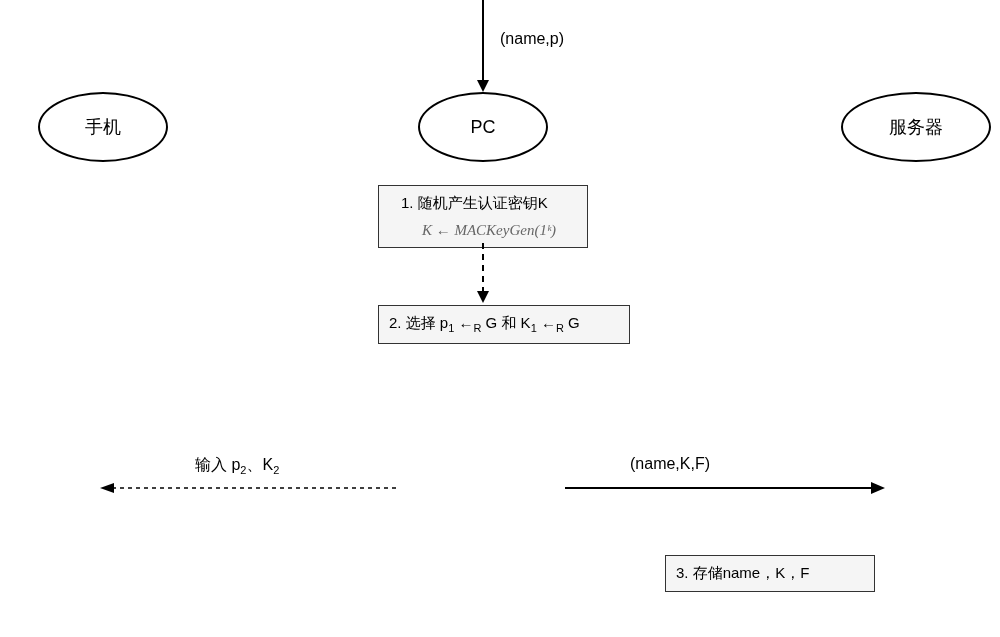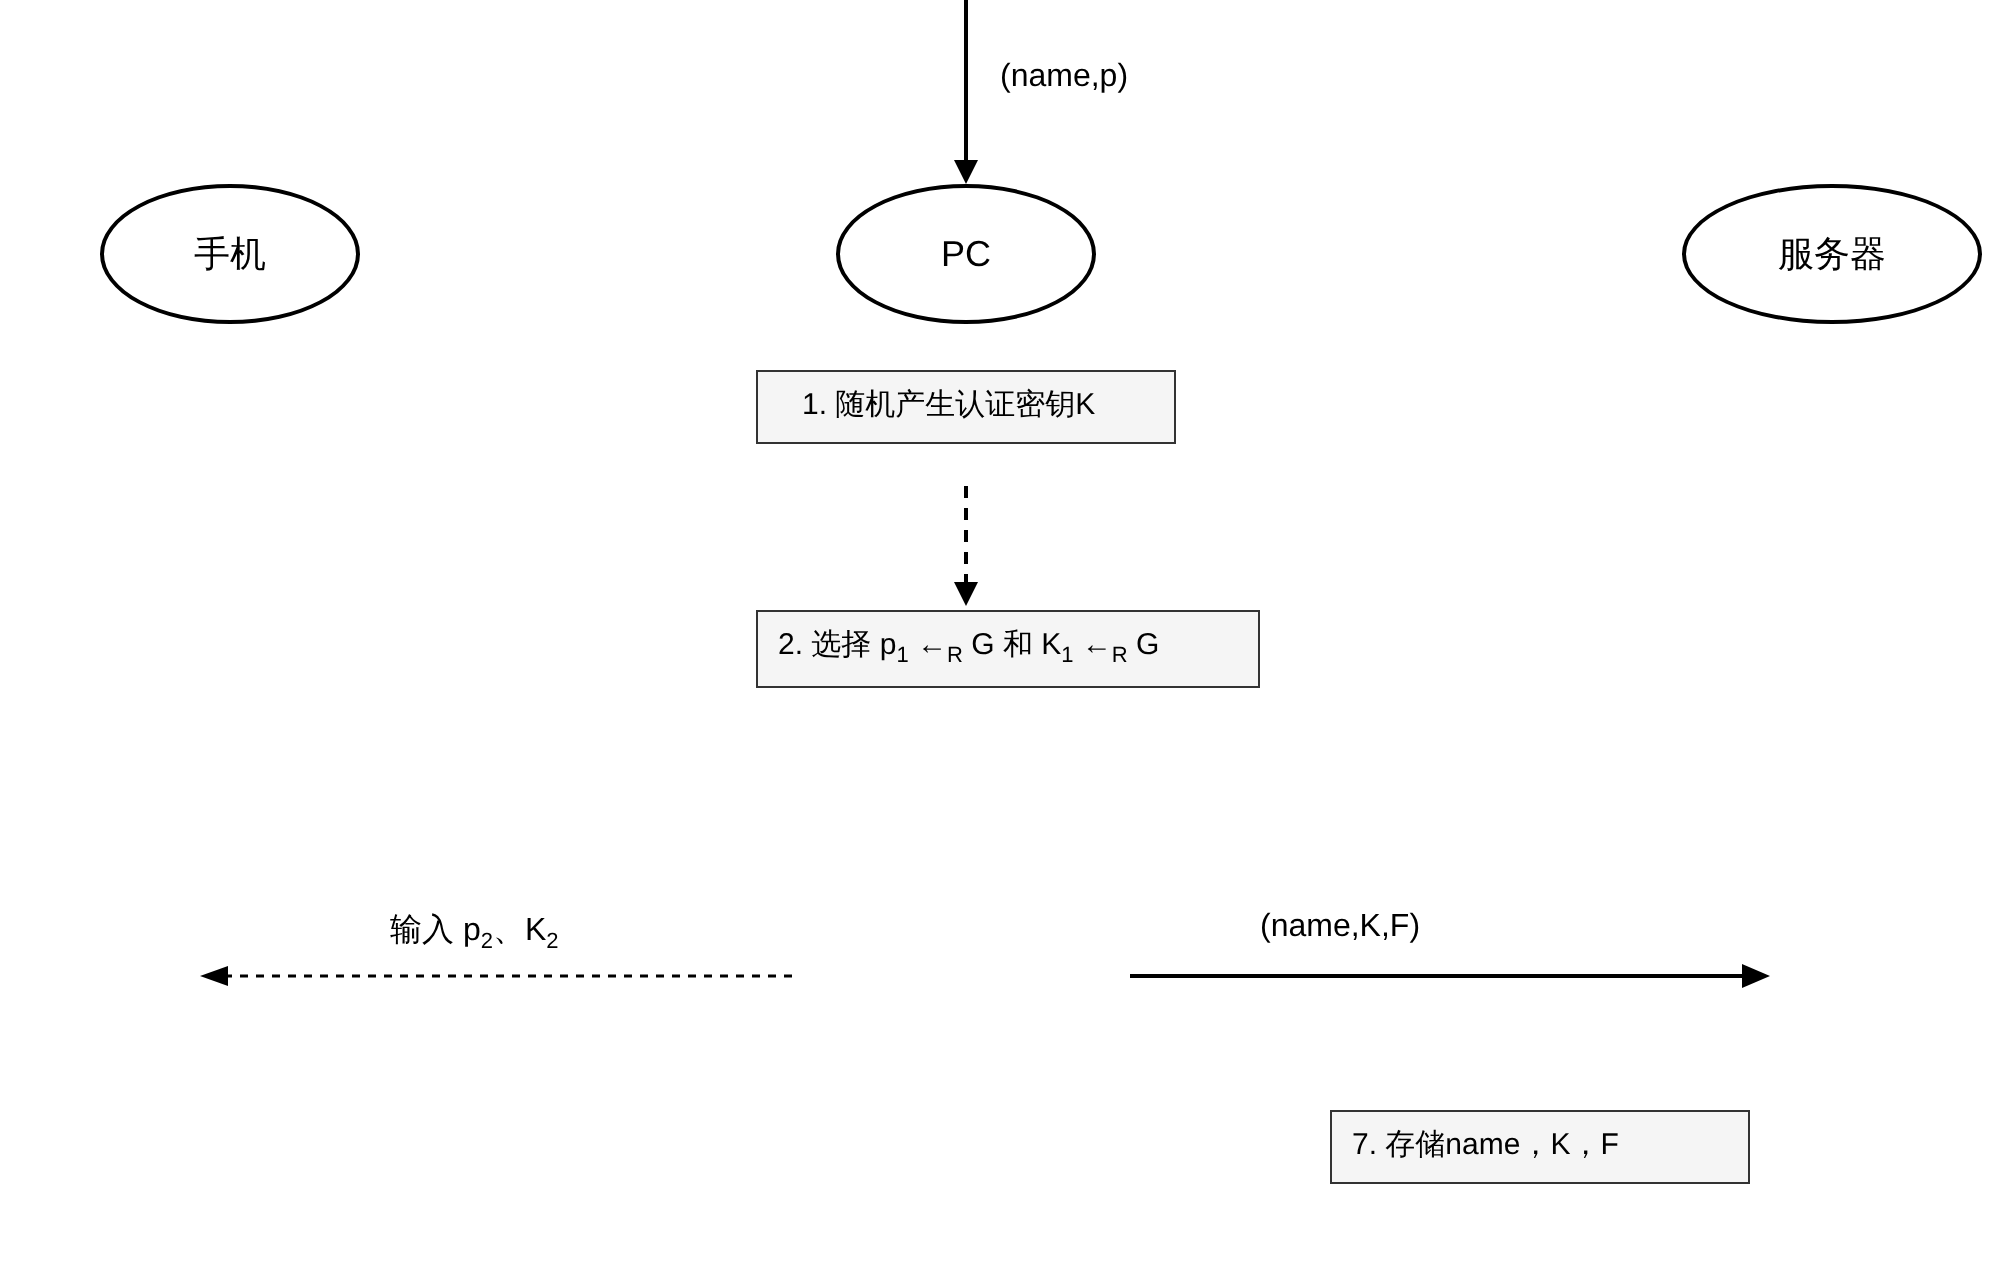--- a/index.html
+++ b/index.html
@@ -46,32 +46,33 @@
   </style>
 </head>
 <body>
 
 <svg class="arrow-solid" style="left:473px; top:0px;" width="20" height="92">
   <line x1="10" y1="0" x2="10" y2="82" stroke="#000" stroke-width="2"></line>
   <polygon points="10,92 4,80 16,80" fill="#000"></polygon>
 </svg>
 <div class="label" style="left:500px; top:30px;">(name,p)</div>
 
-<div class="ellipse" style="left:50px; top:92px; width:130px; height:70px;">
+<div class="ellipse" style="left:38px; top:92px; width:130px; height:70px;">
   <span>手机</span>
 </div>
 <div class="ellipse" style="left:418px; top:92px; width:130px; height:70px;">
   <span>PC</span>
 </div>
 <div class="ellipse" style="left:841px; top:92px; width:150px; height:70px;">
   <span>服务器</span>
 </div>
 
 <div class="box" style="left:378px; top:185px; width:210px;padding-left:22px;">
   <div>1. 随机产生认证密钥K</div>
+  <div class="formula" style="text-align:center; margin-top:4px;">K ← MACKeyGen(1ᵏ)</div>
 </div>
 
 <svg class="arrow-dashed" style="left:473px; top:243px;" width="20" height="62">
   <line x1="10" y1="0" x2="10" y2="50" stroke="#000" stroke-width="2" stroke-dasharray="6,5"></line>
   <polygon points="10,60 4,48 16,48" fill="#000"></polygon>
 </svg>
 
 <div class="box" style="left:378px; top:305px; width:252px;">
   <div>
     <span>2. 选择 p</span><span class="sub">1</span><span> ←</span><span class="sub">R</span><span> G 和 K</span><span class="sub">1</span><span> ←</span><span class="sub">R</span><span> G</span>
@@ -86,14 +87,14 @@
   <span>输入 p</span><span class="sub">2</span><span>、K</span><span class="sub">2</span>
 </div>
 
 <svg class="arrow-solid" style="left:565px; top:478px;" width="320" height="20">
   <line x1="0" y1="10" x2="308" y2="10" stroke="#000" stroke-width="2"></line>
   <polygon points="320,10 306,4 306,16" fill="#000"></polygon>
 </svg>
 <div class="label" style="left:630px; top:455px;">(name,K,F)</div>
 
 <div class="box" style="left:665px; top:555px; width:210px;">
-  <span>7. 存储name，K，F</span>
+  <span>3. 存储name，K，F</span>
 </div>
 
 </body></html>

